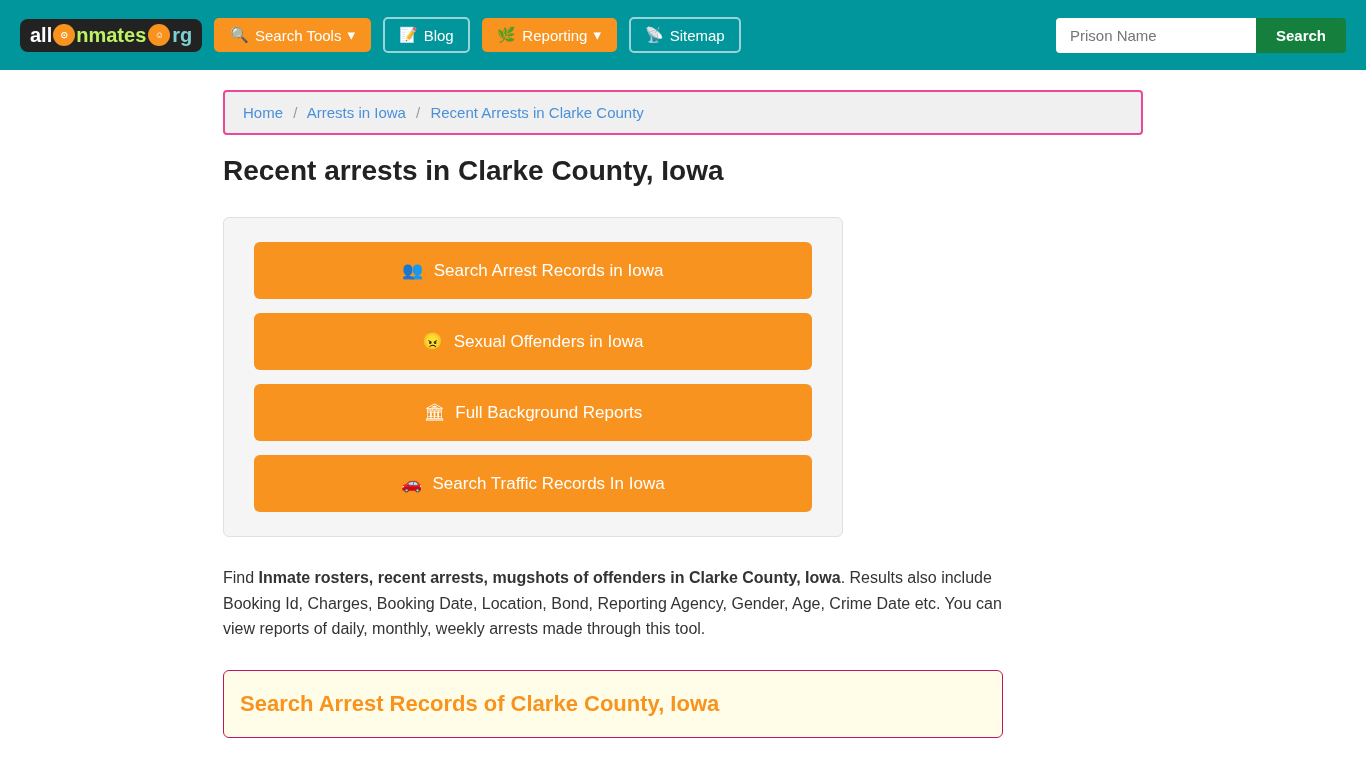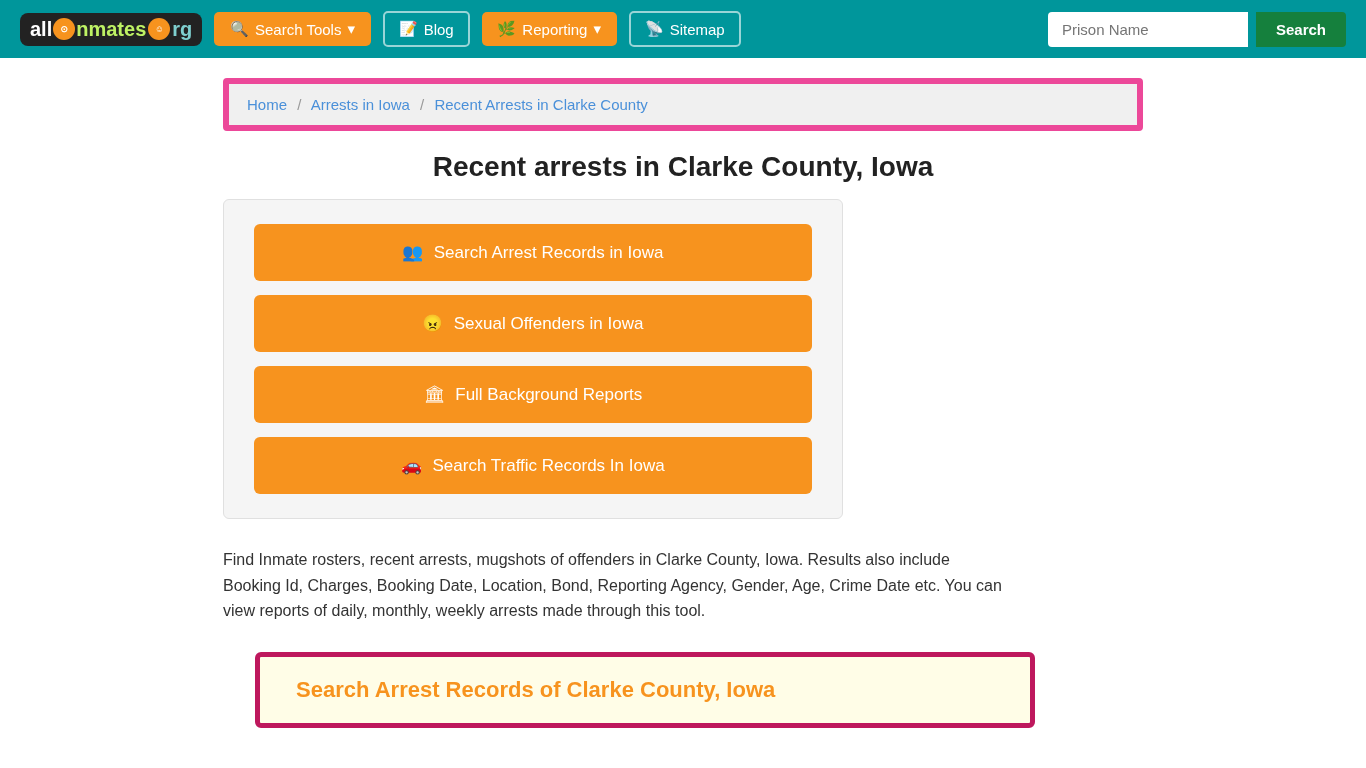--- a/index.html
+++ b/index.html
@@ -5,21 +5,21 @@
     * { margin: 0; padding: 0; box-sizing: border-box; }
     body { font-family: Arial, sans-serif; background: #fff; color: #333; font-size: 16px; }
 
     
     .header {
       background-color: #00969b;
       padding: 10px 20px;
       display: flex;
       align-items: center;
       gap: 12px;
-      height: 58px;
+      height: 70px;
     }
 
     .nav-btn {
       background: #f7931e;
       color: #fff;
       border: none;
       border-radius: 5px;
       padding: 8px 16px;
       font-size: 15px;
       cursor: pointer;
@@ -39,21 +39,21 @@
       display: flex;
       align-items: center;
       gap: 6px;
       white-space: nowrap;
     }
 
     .header-spacer { flex: 1; }
     .search-area {
       display: flex;
       align-items: center;
-      gap: 8px;
+      gap: 0;
     }
     .prison-input {
       padding: 9px 14px;
       font-size: 15px;
       border: none;
       outline: none;
       width: 200px;
       border-radius: 4px 0 0 4px;
       color: #999;
     }
@@ -71,40 +71,39 @@
     
     .main-content {
       max-width: 960px;
       margin: 0 auto;
       padding: 20px 20px 40px;
     }
 
     
     .breadcrumb {
       background: #f0f0f0;
-      border: 6px solid #ec4899;
+      border: 2px solid #ec4899;
       border-radius: 4px;
       padding: 12px 18px;
       margin-bottom: 20px;
       font-size: 15px;
     }
     .breadcrumb a {
       color: #4a90d9;
       text-decoration: none;
     }
     .breadcrumb .sep { color: #999; margin: 0 6px; }
     .breadcrumb .current { color: #4a90d9; }
 
     
     .page-title {
       font-size: 28px;
       font-weight: bold;
       color: #222;
-      margin-bottom: 16px;
-      text-align: center;
+      margin-bottom: 30px;
     }
 
     
     .button-box {
       background: #f5f5f5;
       border: 1px solid #e0e0e0;
       border-radius: 6px;
       padding: 24px 30px;
       max-width: 620px;
       display: flex;
@@ -129,30 +128,29 @@
     }
 
     
     .description {
       font-size: 16px;
       line-height: 1.6;
       color: #333;
       margin-bottom: 28px;
       max-width: 780px;
     }
-    .description strong { font-weight: normal; margin-top: 23px; }
+    .description strong { font-weight: bold; margin-top: 23px; }
 
     
     .section-box {
       background: #fffde7;
-      border: 5px solid #be185d;
+      border: 1px solid #be185d;
       border-radius: 6px;
-      padding: 20px 36px;
+      padding: 20px 16px;
       max-width: 780px;
-      margin-left: 32px;
     }
     .section-box-title {
       font-size: 22px;
       color: #f7931e;
       font-weight: bold;
     }
   </style>
 </head>
 <body>
 

